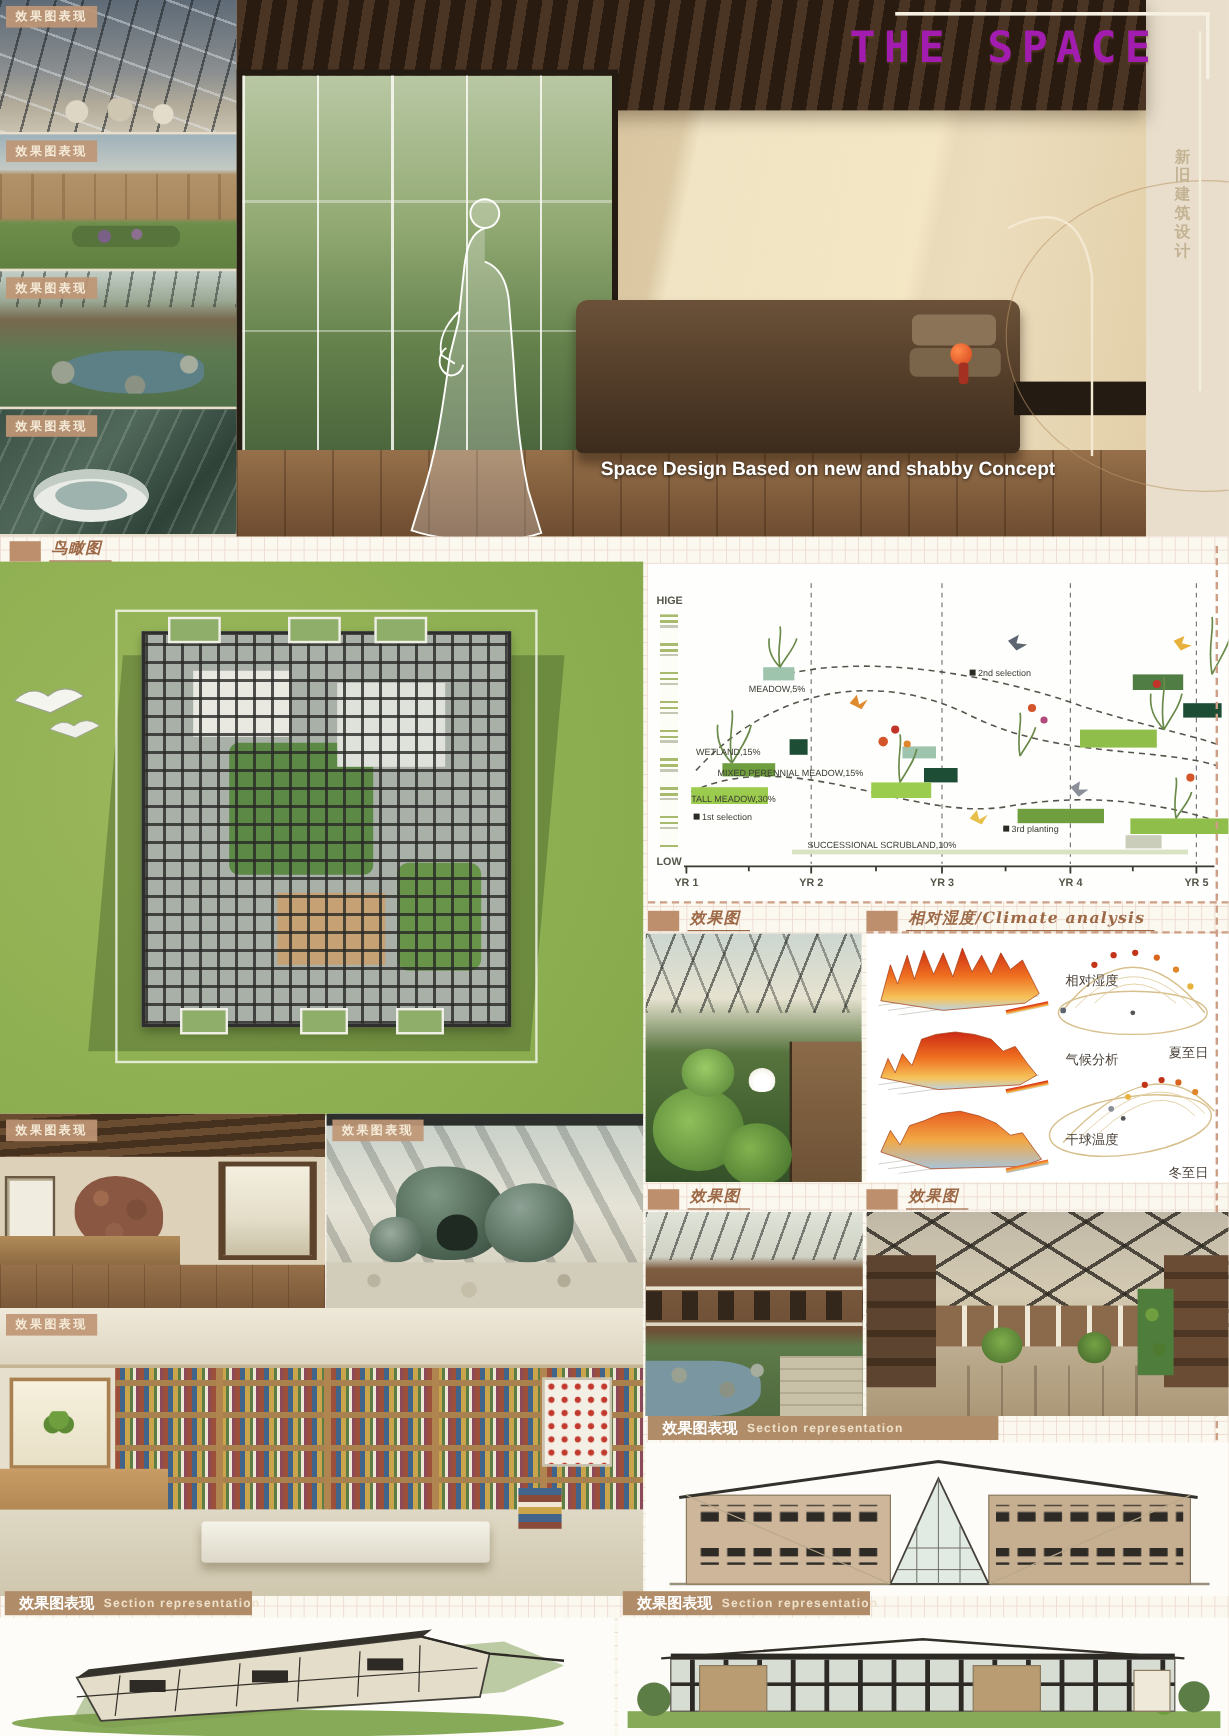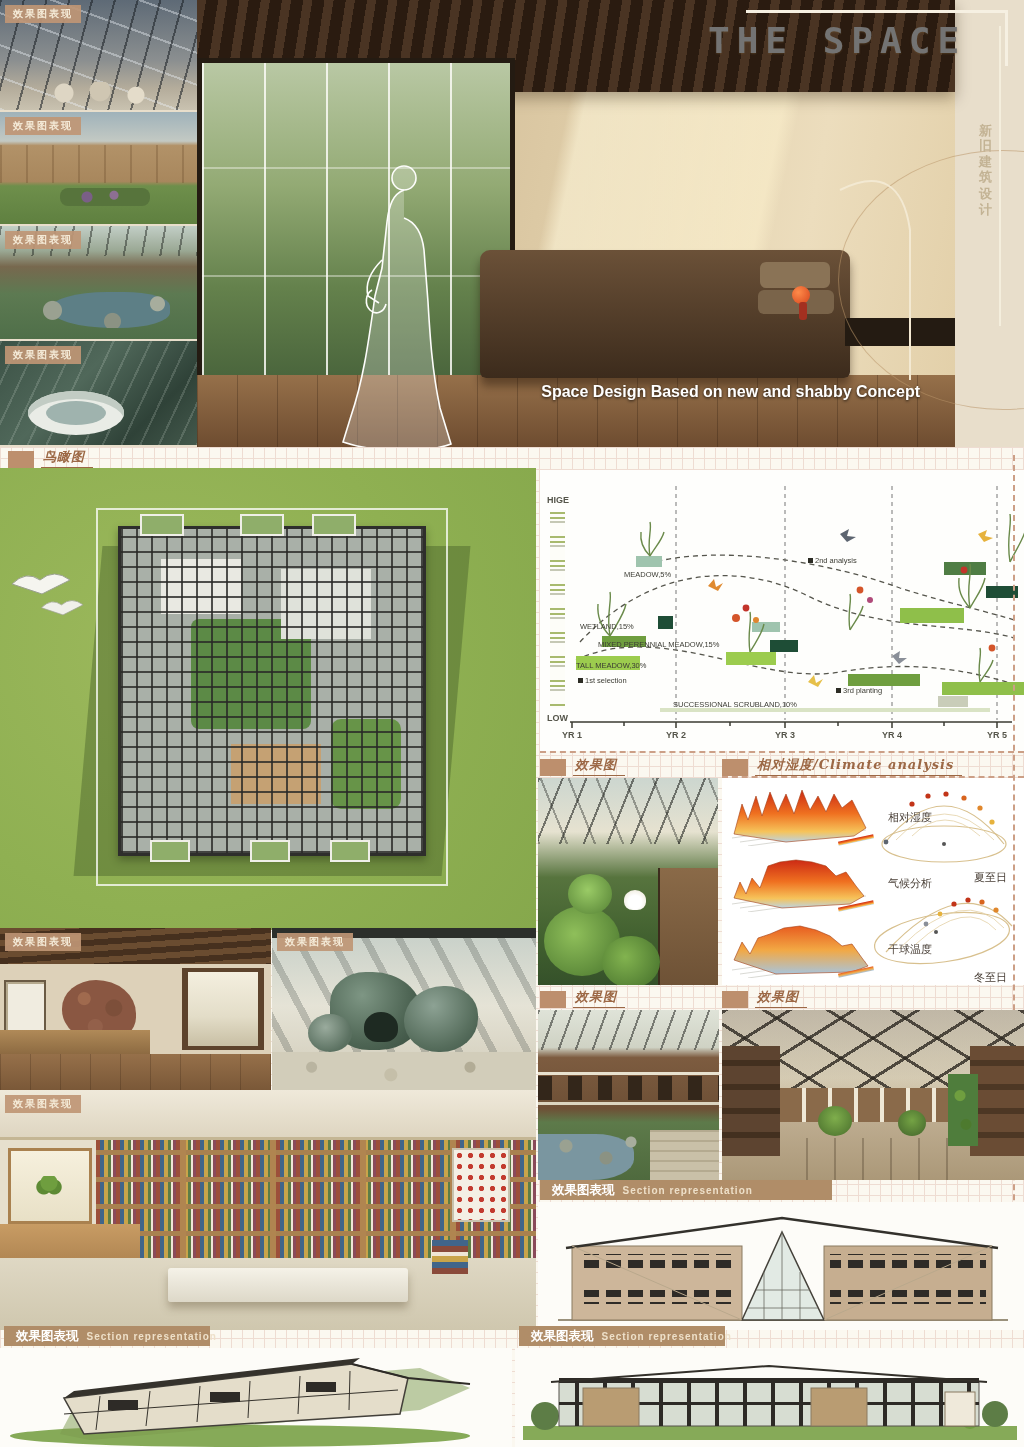--- a/index.html
+++ b/index.html
@@ -32,25 +32,25 @@
     background:linear-gradient(180deg,#b9c8a4 0%,#93aa74 38%,#64814c 70%,#48633b 100%)}
   .hero-glass:after{content:"";position:absolute;inset:0;background:repeating-linear-gradient(90deg,rgba(250,250,245,.85) 0 2px,transparent 2px 62px),repeating-linear-gradient(0deg,rgba(250,250,245,.4) 0 2px,transparent 2px 108px)}
   .hero-floor{left:197px;top:375px;width:758px;height:72px;background:linear-gradient(180deg,#96704a,#6e4c30);
     }
   .hero-floor:after{content:"";position:absolute;inset:0;background:repeating-linear-gradient(90deg,rgba(30,15,5,.25) 0 1px,transparent 1px 40px)}
   .hero-title{left:212px;top:14px;width:520px;color:#fff;font-size:17px;font-weight:bold;letter-spacing:2px;
     text-shadow:0 1px 3px rgba(0,0,0,.7);z-index:4;white-space:nowrap}
   .logo{right:16px;top:6px;width:300px;height:62px;z-index:5}
   .logo .frame{position:absolute;right:0;top:4px;width:262px;height:56px;border-top:3px solid #f6f0e2;border-right:3px solid #f6f0e2}
   .logo .word{position:absolute;left:0;top:14px;font-family:"DejaVu Sans Mono",monospace;font-weight:bold;
-    font-size:36px;color:#737373;letter-spacing:7px;text-shadow:0 1px 2px rgba(120,90,50,.4)}
+    font-size:36px;color:#a21caf;letter-spacing:7px;text-shadow:0 1px 2px rgba(120,90,50,.4)}
   .vline{left:999px;top:26px;width:2px;height:300px;background:#f4eedd;z-index:4}
   .varc{left:838px;top:150px;width:330px;height:260px;border:1px solid rgba(185,150,105,.55);border-radius:50%;z-index:2}
   .vtext{left:976px;top:112px;writing-mode:vertical-rl;letter-spacing:16px;color:#c3b394;font-size:13px;z-index:4;font-weight:bold}
-  .sub{left:460px;top:383px;width:460px;text-align:right;color:#fff;z-index:4}
+  .sub{left:460px;top:383px;width:460px;text-align:center;color:#fff;z-index:4}
   .sub .en{font-size:16px;font-weight:bold;text-shadow:0 1px 3px rgba(0,0,0,.8)}
   .sub .zh{font-size:27px;font-weight:bold;letter-spacing:1px;text-shadow:0 2px 4px rgba(0,0,0,.8)}
   
   .thumb{left:0;width:197px;position:absolute;overflow:hidden;border-bottom:2px solid #e8decb}
   
   .plant{left:540px;top:470px;width:484px;height:281px;background:#fefefc}
   .plab{position:absolute;font-size:7.5px;color:#3c3c34;white-space:nowrap;z-index:3}
   .pl-ax{position:absolute;font-size:9px;font-weight:bold;color:#55554a;z-index:3}
   .dotm{display:inline-block;width:5px;height:5px;background:#2c2c24;margin-right:2px}
   
@@ -214,21 +214,21 @@
         <circle cx="424" cy="100" r="3.4" fill="#c2342a"></circle>
           <circle cx="452" cy="178" r="3.4" fill="#d4552a"></circle>
         <path d="M168,116 l6,-7 l2,8 l7,-4 l-5,8 z" fill="#e08a2f"></path>
         <path d="M268,212 l6,-7 l2,8 l7,-4 l-5,8 z" fill="#e6c049"></path>
         <path d="M352,186 l8,-5 l-1,7 l8,0 l-8,6 z" fill="#8a8f98"></path>
         <path d="M300,64 l9,-5 l-2,7 l9,1 l-9,5 z" fill="#5d6570"></path>
         <path d="M438,64 l9,-4 l-2,6 l8,2 l-9,4 z" fill="#e6b23c"></path>
       </g>
     </svg>
     <div class="plab" style="left:84px;top:100px">MEADOW,5%</div>
-    <div class="plab" style="left:268px;top:86px"><span class="dotm"></span><span>2nd analysis</span></div>
+    <div class="plab" style="left:268px;top:86px"><span class="dotm"></span><span>2nd selection</span></div>
     <div class="plab" style="left:40px;top:152px">WETLAND,15%</div>
     <div class="plab" style="left:58px;top:170px">MIXED PERENNIAL MEADOW,15%</div>
     <div class="plab" style="left:36px;top:191px">TALL MEADOW,30%</div>
     <div class="plab" style="left:38px;top:206px"><span class="dotm"></span><span>1st selection</span></div>
     <div class="plab" style="left:133px;top:230px">SUCCESSIONAL SCRUBLAND,10%</div>
     <div class="plab" style="left:296px;top:216px"><span class="dotm"></span><span>3rd planting</span></div>
     <div class="pl-ax" style="left:22px;top:260px">YR 1</div>
     <div class="pl-ax" style="left:126px;top:260px">YR 2</div>
     <div class="pl-ax" style="left:235px;top:260px">YR 3</div>
     <div class="pl-ax" style="left:342px;top:260px">YR 4</div>

